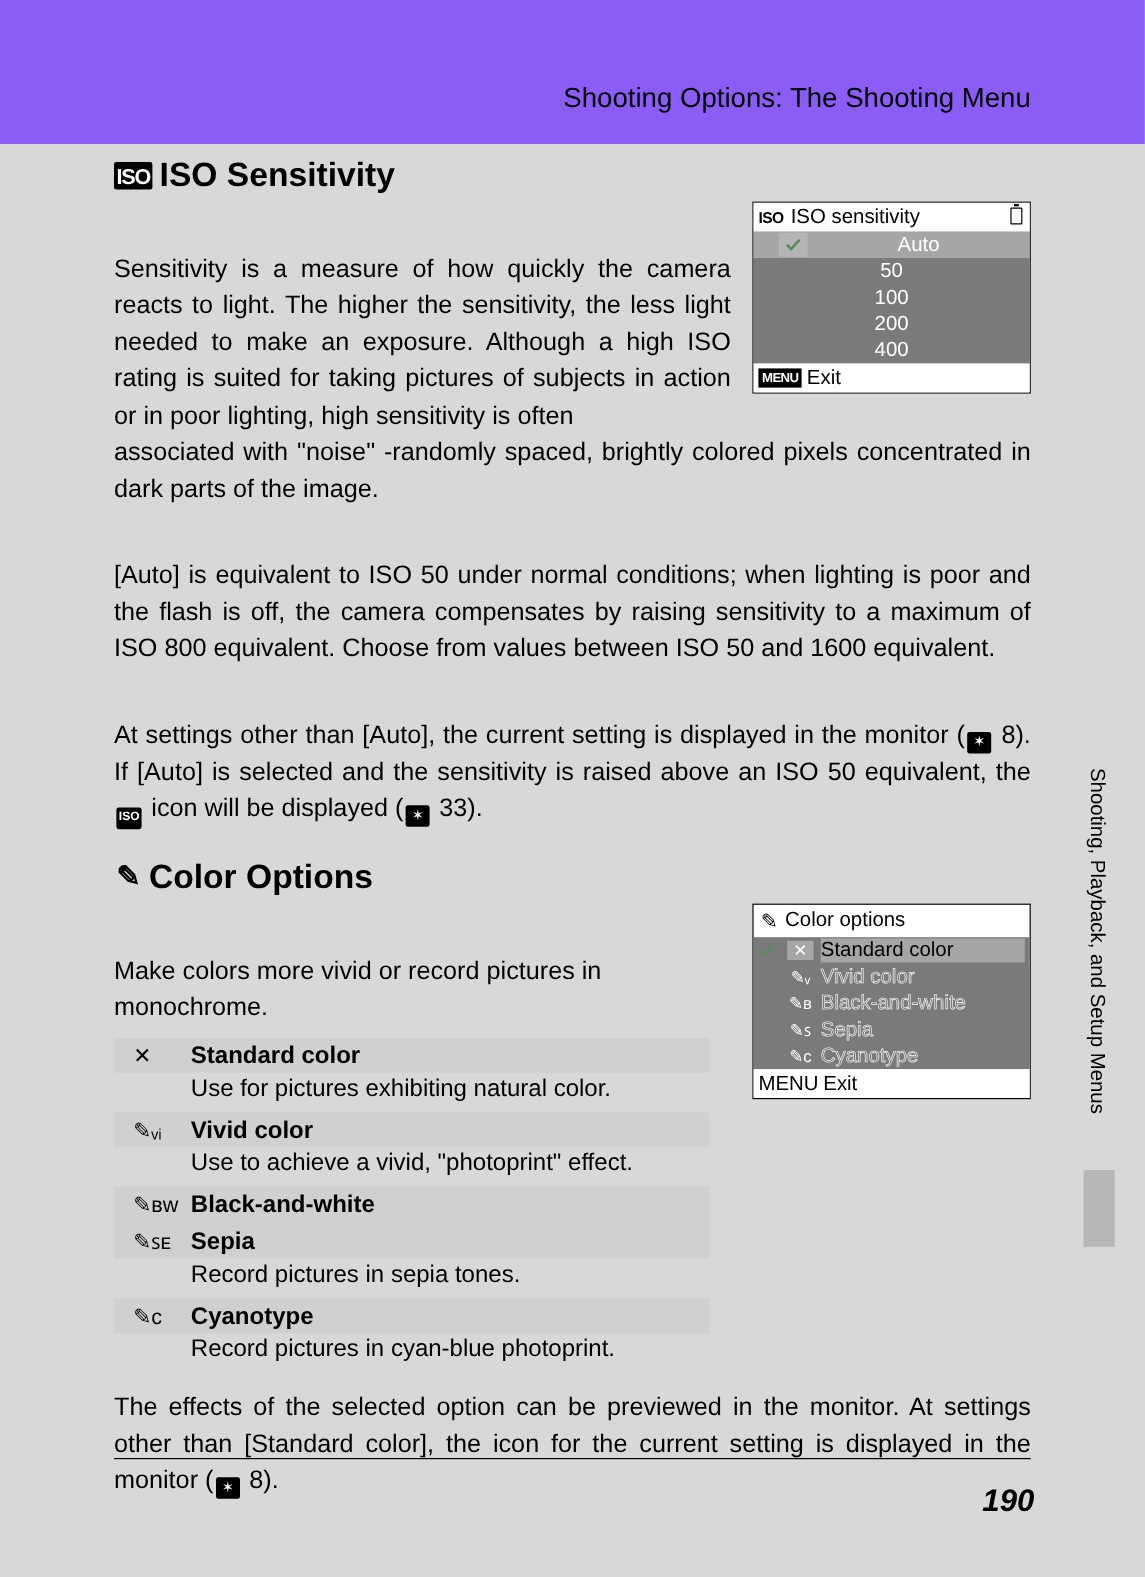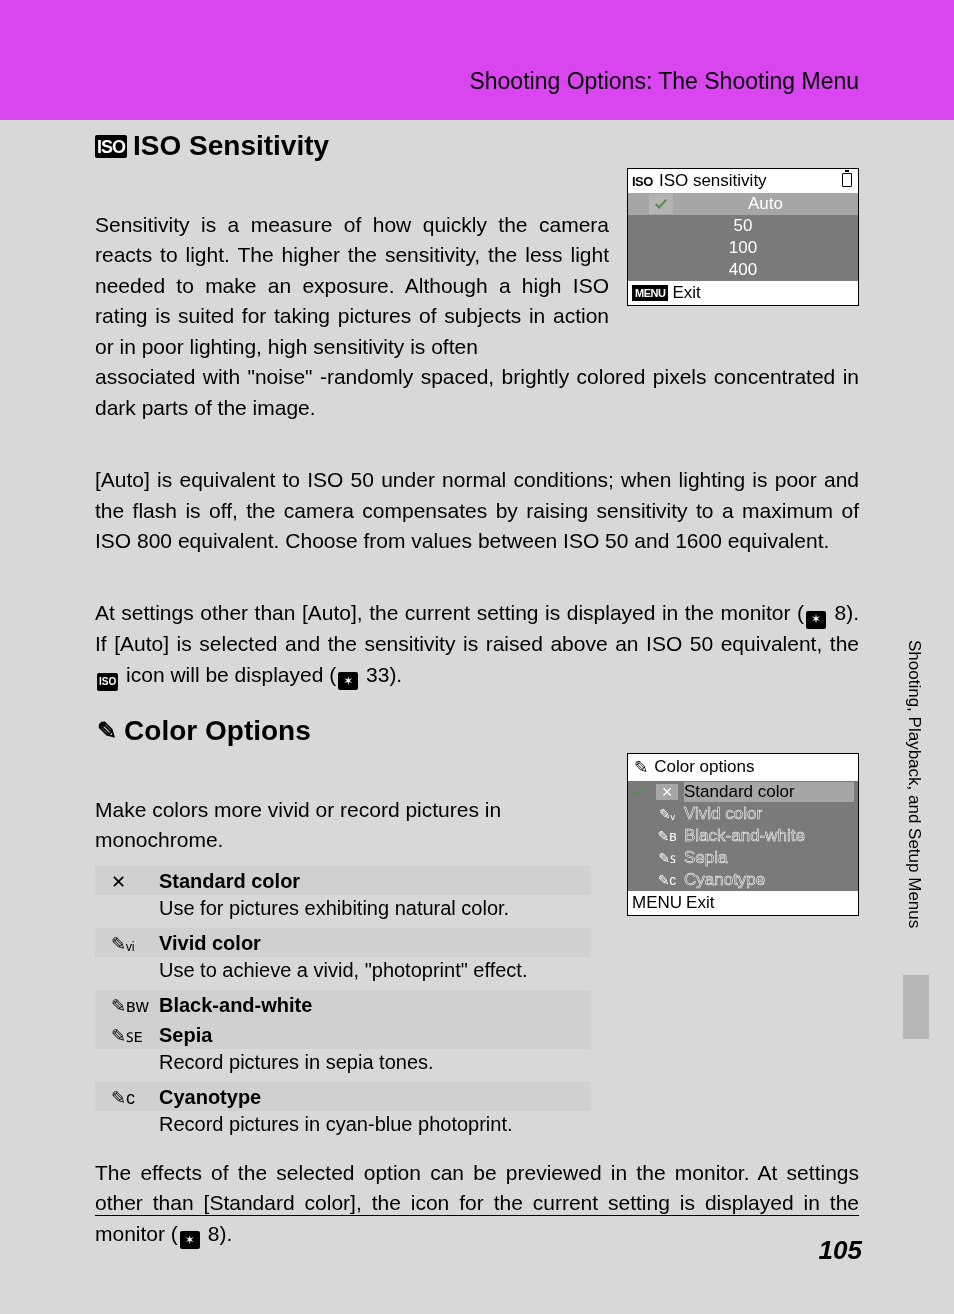--- a/index.html
+++ b/index.html
@@ -11,21 +11,21 @@
     position: relative;
     color: #000;
   }
   .page {
     position: absolute;
     left: 0; right: 0; top: 0; bottom: 0;
     background: #d8d8d8;
   }
   .header-band {
     height: 120px;
-    background: #d946ef;
+    background: #8b5cf6;
     position: relative;
   }
   .header-title {
     position: absolute;
     right: 95px;
     top: 68px;
     font-size: 23px;
     font-weight: 500;
   }
   .content {
@@ -248,20 +248,21 @@
           <div class="lcd-row hl">
             <span class="check-col">
               <svg viewBox="0 0 16 16">
                   <path d="M2 8 L6 12 L14 3" stroke="#5c8a5c" stroke-width="2.5" fill="none"></path>
                 </svg>
             </span>
             <span class="val">Auto</span>
           </div>
           <div class="lcd-row">50</div>
           <div class="lcd-row">100</div>
+          <div class="lcd-row">200</div>
           <div class="lcd-row">400</div>
         </div>
         <div class="lcd-foot">
           <span class="menu-tag">MENU</span>
           <span>Exit</span>
         </div>
       </div>
     </div>
 
     <div class="para" style="margin-top:0">associated with "noise" -randomly spaced, brightly colored pixels concentrated in dark parts of the image.</div>
@@ -356,14 +357,14 @@
 
     <div class="para" style="margin-top:14px">
       <span>The effects of the selected option can be previewed in the monitor. At settings other than [Standard color], the icon for the current setting is displayed in the monitor (</span><span class="inline-icon">✶</span> <span>8</span><span>).</span>
     </div>
 
   </div>
 
   <div class="side-label">Shooting, Playback, and Setup Menus</div>
   <div class="side-tab"></div>
   <div class="rule"></div>
-  <div class="page-num">105</div>
+  <div class="page-num">190</div>
 </div>
 
 </body></html>

